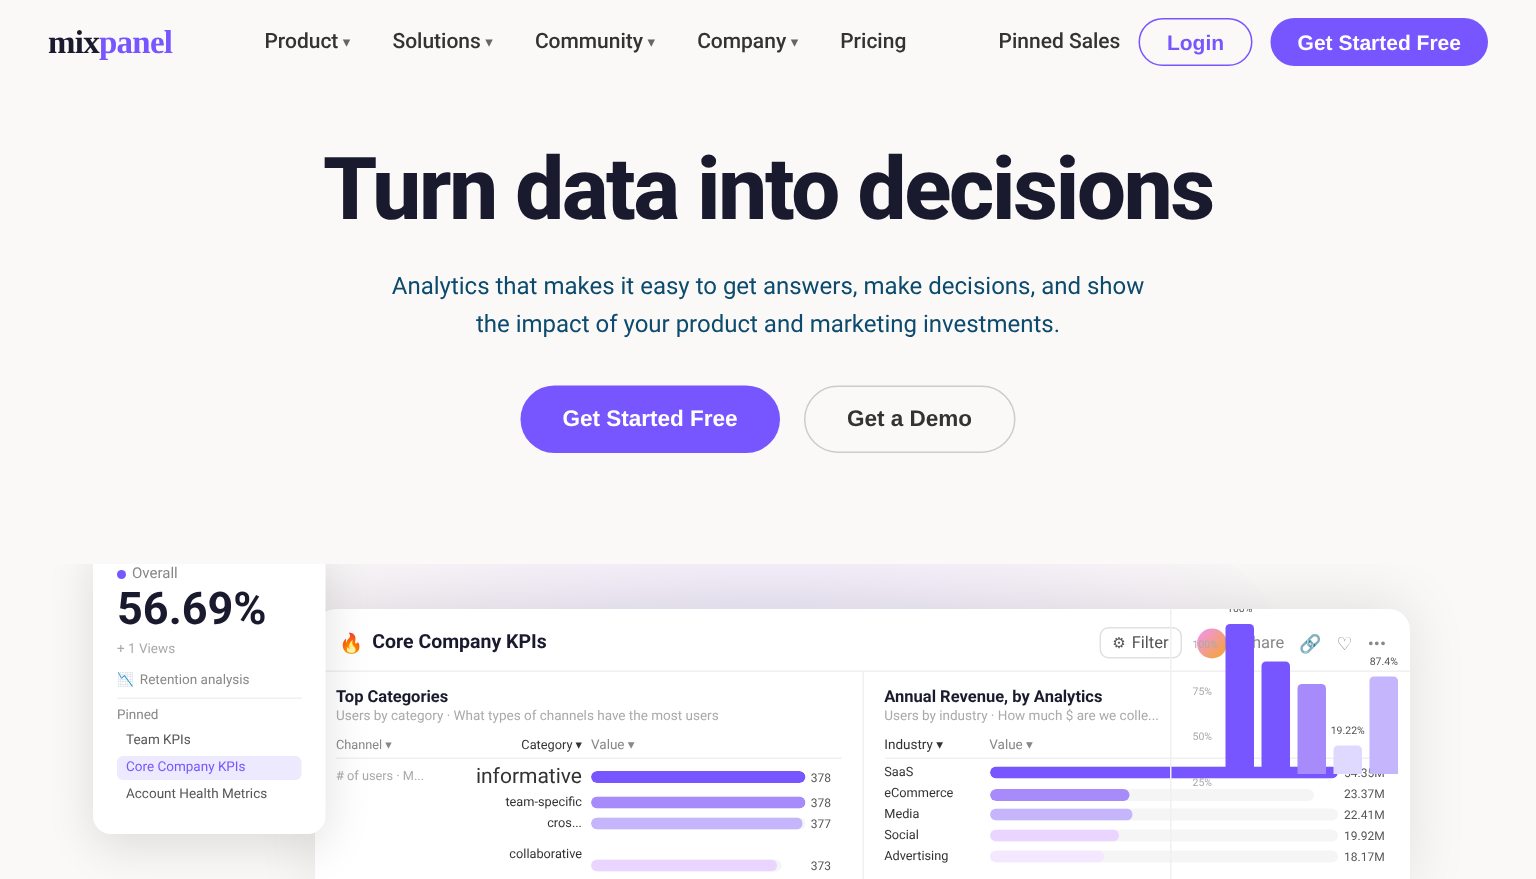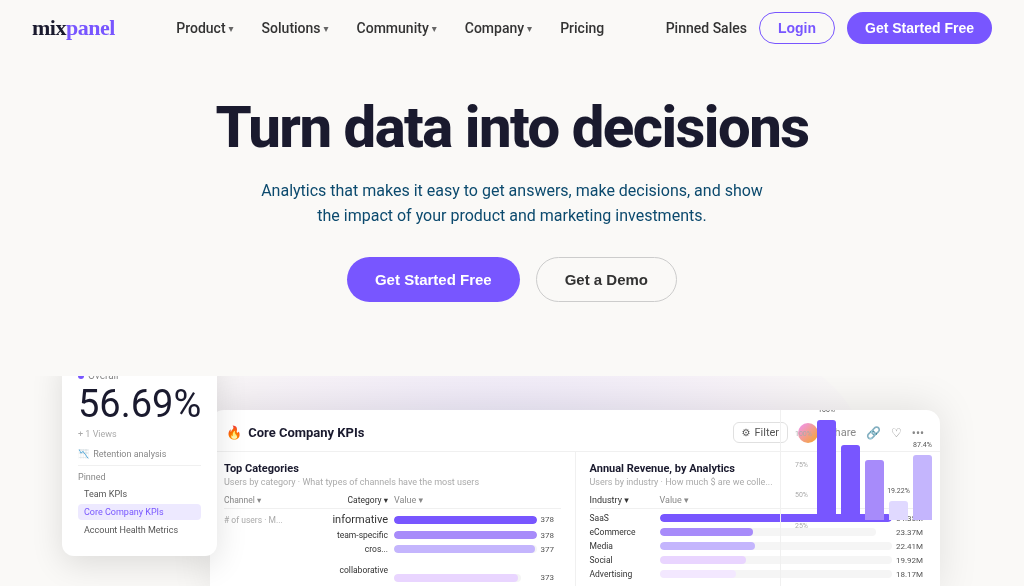--- a/index.html
+++ b/index.html
@@ -161,22 +161,22 @@
     .small-card .label {
       font-size: 10px;
       color: #888;
       margin-bottom: 4px;
       display: flex;
       align-items: center;
       gap: 4px;
     }
     .small-card .label .dot { width: 6px; height: 6px; border-radius: 50%; background: #7856ff; }
     .small-card .value {
-      font-size: 38px;
-      font-weight: 400;
+      font-size: 30px;
+      font-weight: 700;
       color: #1a1a2e;
       line-height: 1;
       margin-bottom: 6px;
     }
     .small-card .sub {
       font-size: 9px;
       color: #aaa;
       margin-bottom: 10px;
     }
     .small-card .retention-row {
@@ -455,21 +455,21 @@
           <span>Users by category · What types of channels have the most users</span>
         </div>
         <div class="table-header">
           <div class="col-channel">Channel ▾</div>
           <div class="col-category">Category ▾</div>
           <div class="col-value">Value ▾</div>
         </div>
         <div id="left-table-rows">
             <div class="table-row-item">
     <div class="col-channel" style="font-size:8.5px;color:#aaa;width:90px;"># of users · M...</div>
-    <div class="col-category" style="width:80px;text-align:right;padding-right:6px;font-size:11px;">informative</div>
+    <div class="col-category" style="width:80px;text-align:right;padding-right:6px;font-size:14px;">informative</div>
     <div class="col-value" style="flex:1;display:flex;align-items:center;gap:4px;">
       <div class="bar-wrap">
                   <div class="bar" style="width:100%;background:#7856ff;"></div>
                 </div>
       <span class="bar-num">378</span>
     </div>
   </div>
             <div class="table-row-item">
     <div class="col-channel" style="font-size:8.5px;color:#aaa;width:90px;"></div>
     <div class="col-category" style="width:80px;text-align:right;padding-right:6px;font-size:8.5px;">team-specific</div>
@@ -486,21 +486,21 @@
     <div class="col-value" style="flex:1;display:flex;align-items:center;gap:4px;">
       <div class="bar-wrap">
                   <div class="bar" style="width:99%;background:#c4b5fd;"></div>
                 </div>
       <span class="bar-num">377</span>
     </div>
   </div>
             <div class="table-row-item">
     <div class="col-channel" style="font-size:8.5px;color:#aaa;width:90px;"></div>
     <div class="col-category" style="width:80px;text-align:right;padding-right:6px;font-size:8.5px;">collaborative</div>
-    <div class="col-value" style="flex:1;display:flex;align-items:flex-end;gap:20px;margin-top:15px;">
+    <div class="col-value" style="flex:1;display:flex;align-items:flex-start;gap:20px;margin-top:15px;">
       <div class="bar-wrap">
                   <div class="bar" style="width:98%;background:#e9d5ff;"></div>
                 </div>
       <span class="bar-num">373</span>
     </div>
   </div>
           </div>
       </div>
 
       <div class="panel-right">
@@ -517,21 +517,21 @@
     <div class="r-col-industry">SaaS</div>
     <div class="r-col-value" style="flex:1;display:flex;align-items:center;gap:4px;">
       <div class="r-bar-wrap">
                   <div class="r-bar" style="width:100%;background:#7856ff;"></div>
                 </div>
       <span class="r-bar-num">54.35M</span>
     </div>
   </div>
             <div class="r-row">
     <div class="r-col-industry">eCommerce</div>
-    <div class="r-col-value" style="flex:1;display:flex;align-items:center;gap:20px;">
+    <div class="r-col-value" style="flex:1;display:flex;align-items:flex-end;gap:20px;">
       <div class="r-bar-wrap">
                   <div class="r-bar" style="width:43%;background:#a78bfa;"></div>
                 </div>
       <span class="r-bar-num">23.37M</span>
     </div>
   </div>
             <div class="r-row">
     <div class="r-col-industry">Media</div>
     <div class="r-col-value" style="flex:1;display:flex;align-items:center;gap:4px;">
       <div class="r-bar-wrap">

